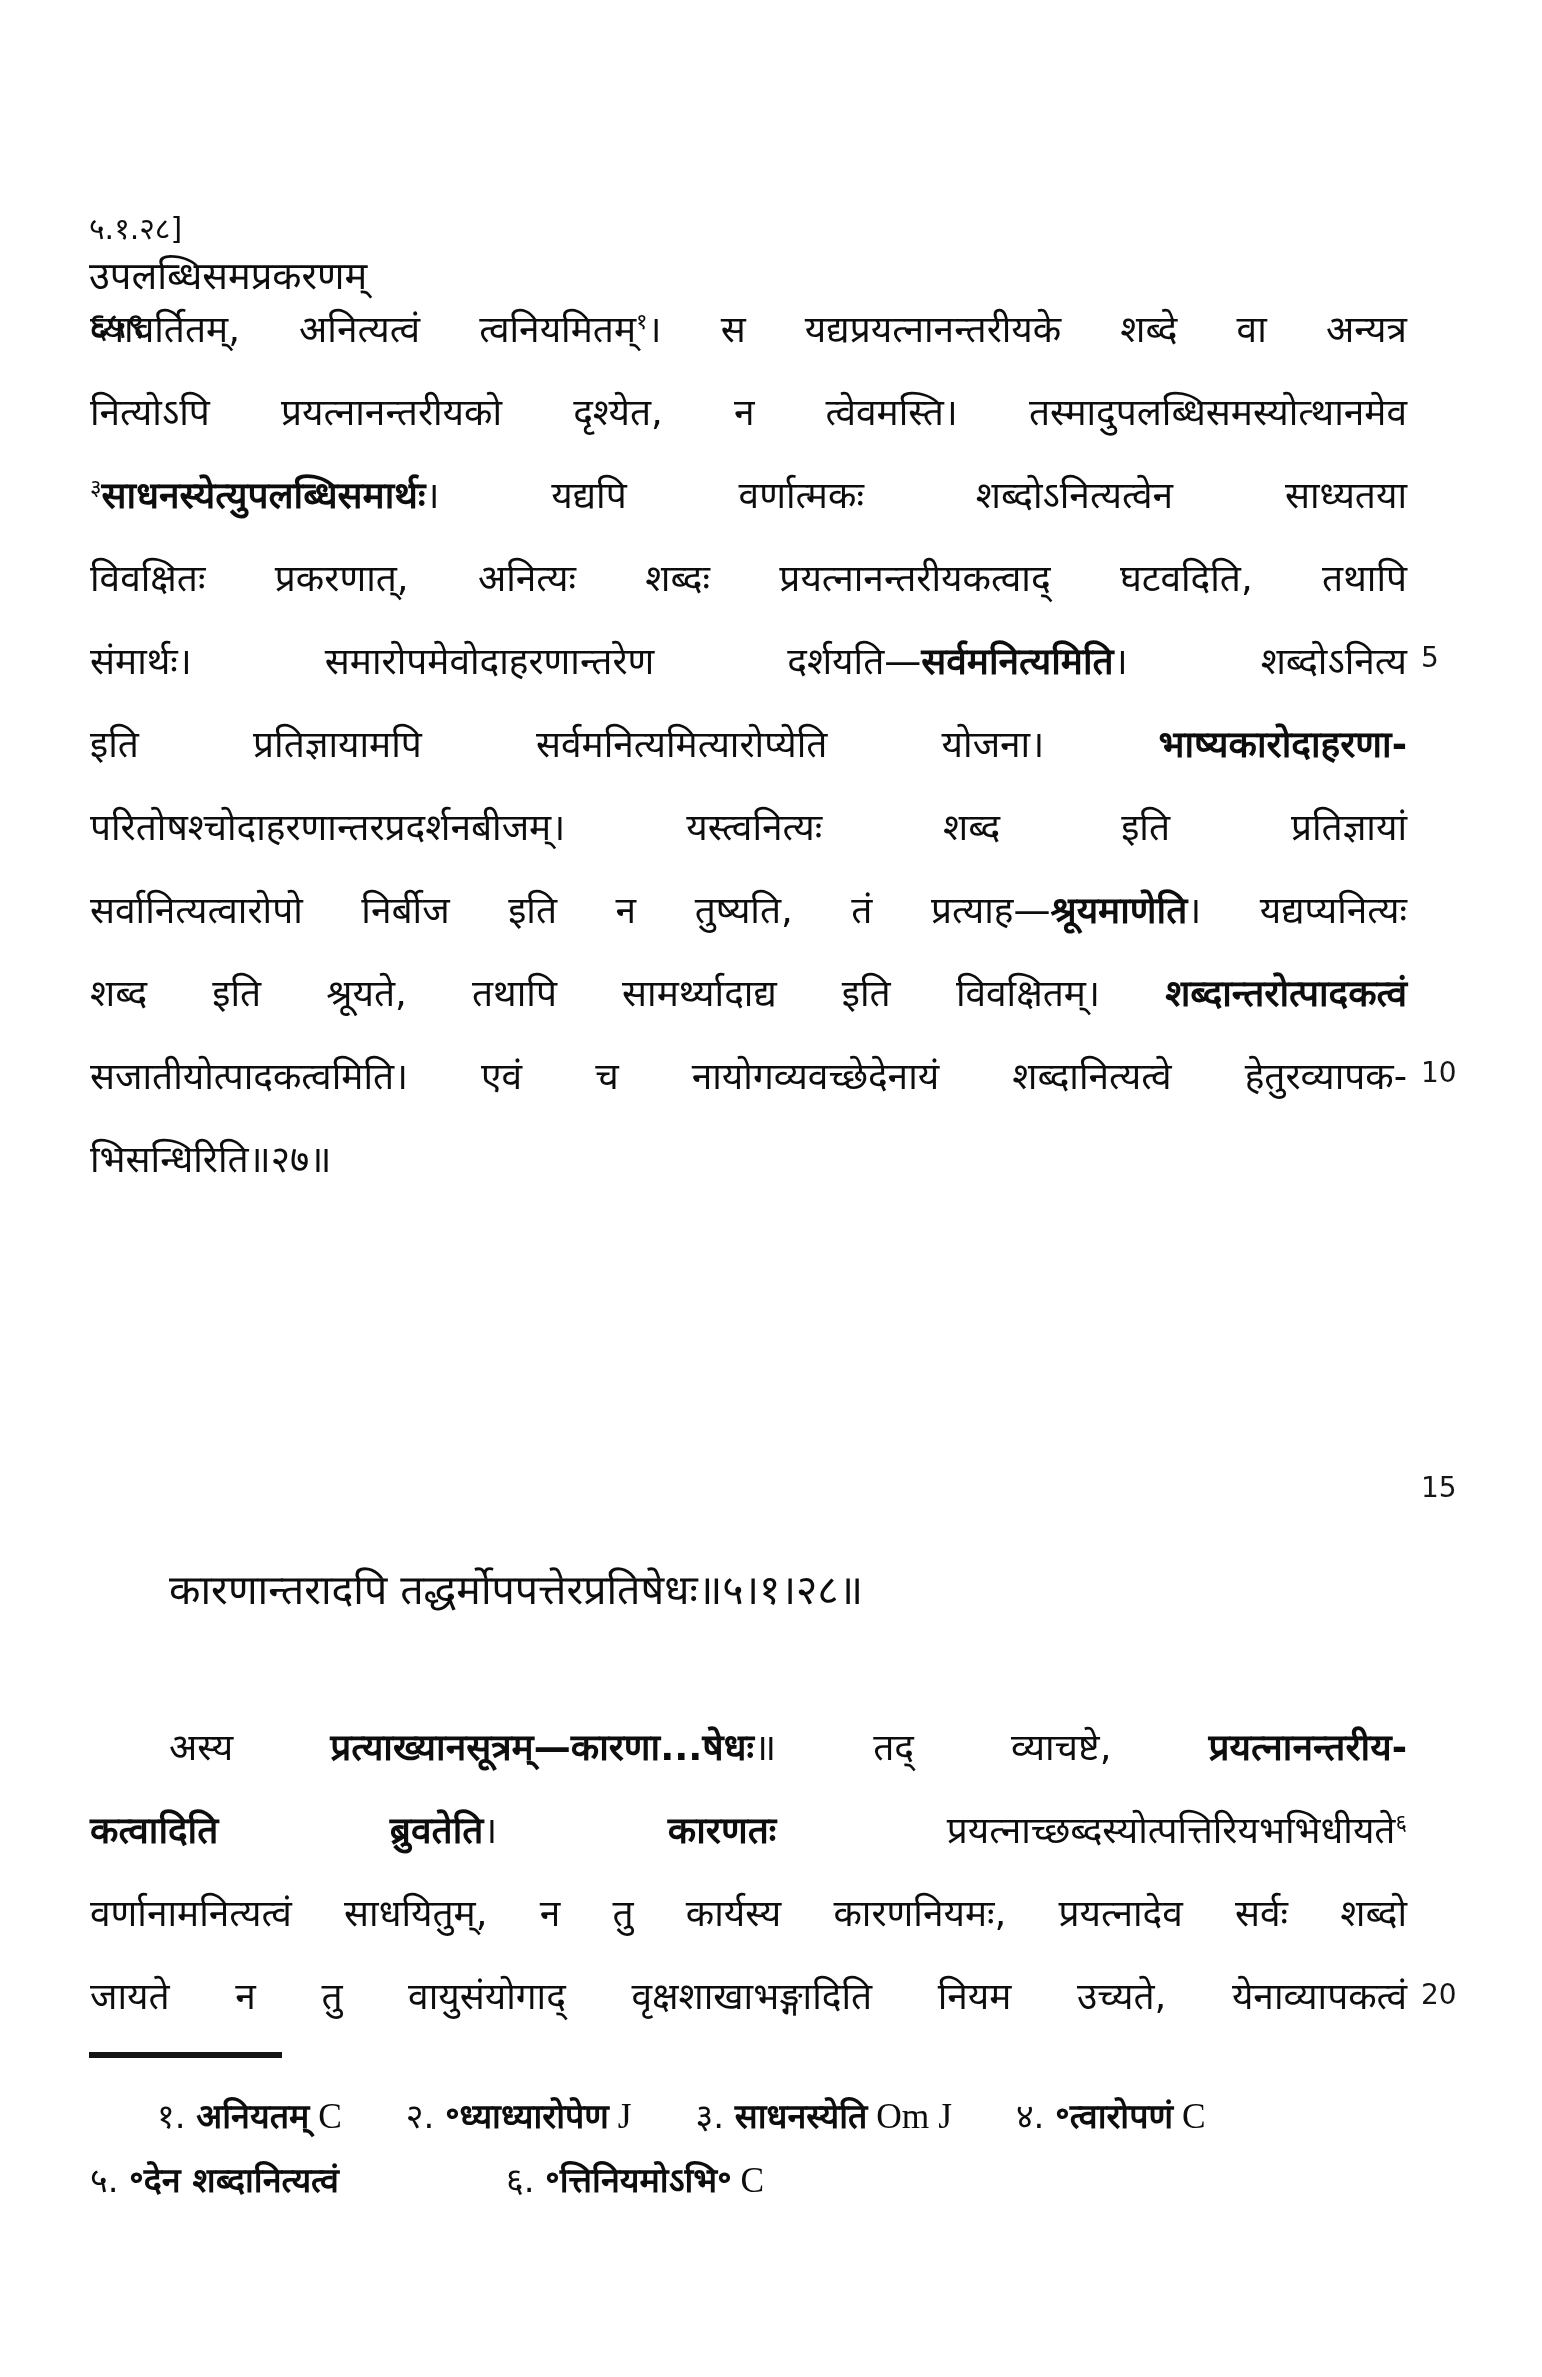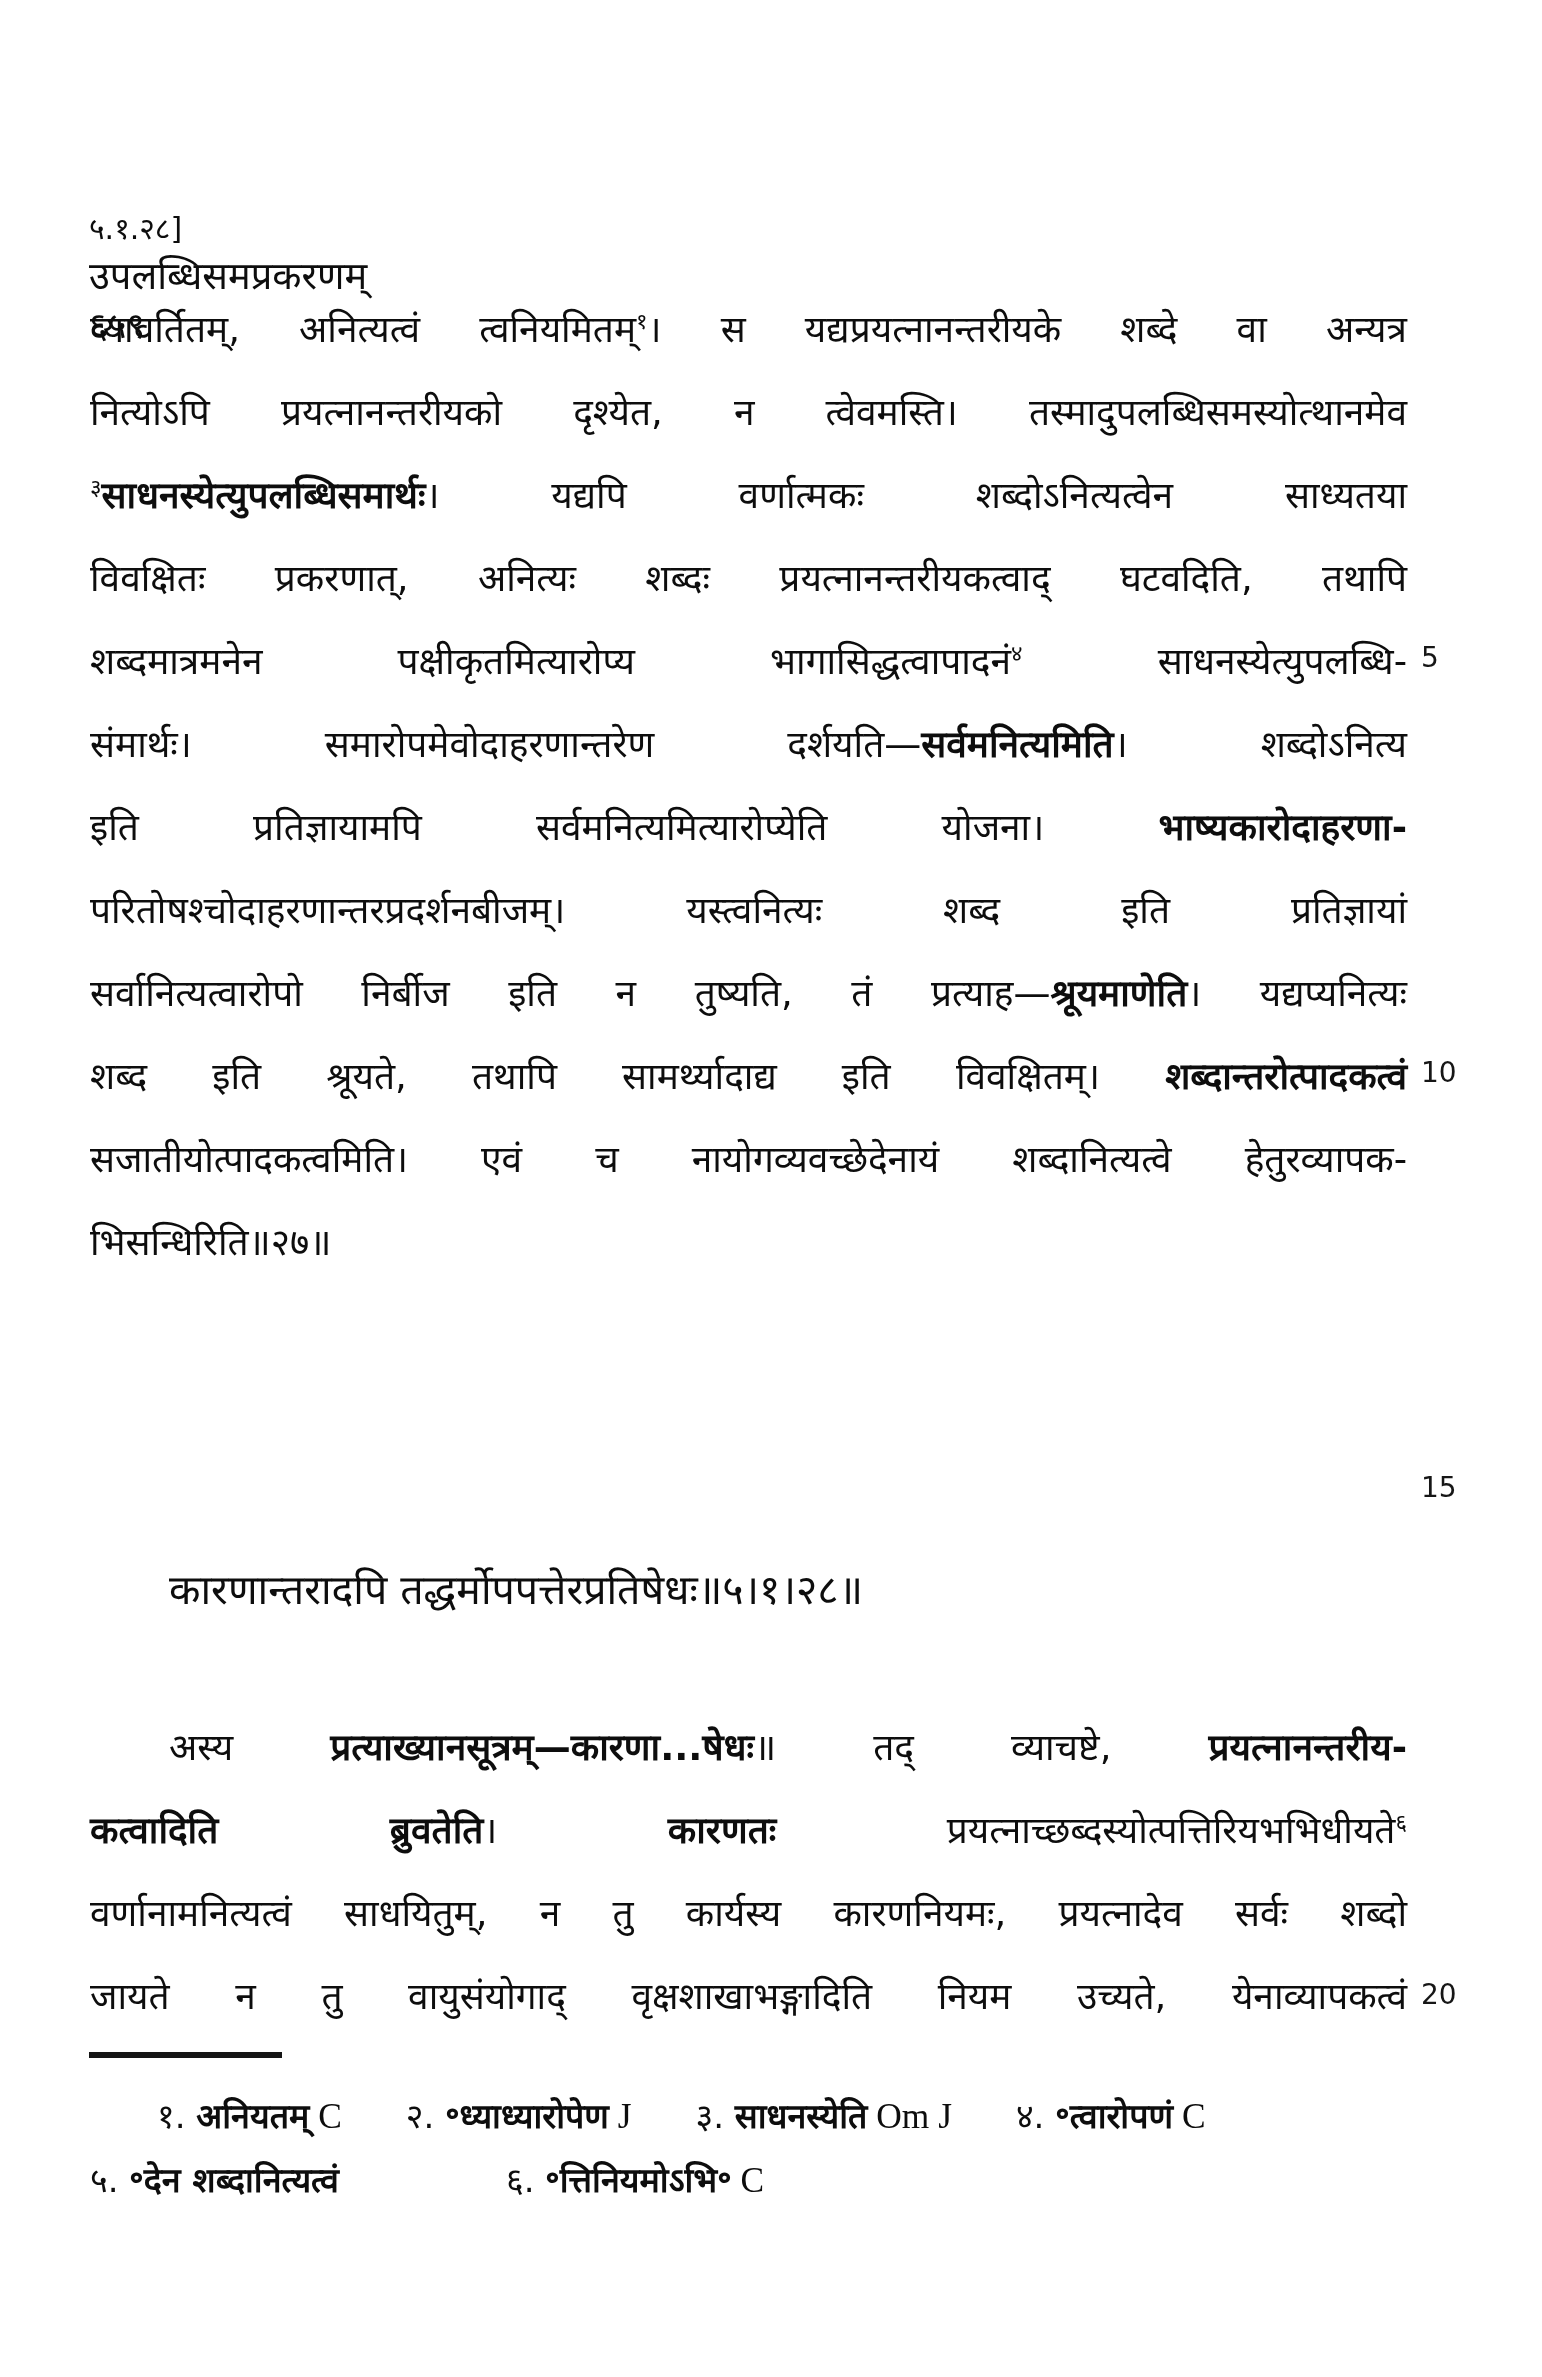--- a/index.html
+++ b/index.html
@@ -61,21 +61,20 @@
     <span class="h-left">५.१.२८]</span>
     <span class="h-center">उपलब्धिसमप्रकरणम्</span>
     <span class="h-right">६५९</span>
   </div>
 
   <div class="textblock para1">
       <div class="line"><span class="seg-r">व्यावर्तितम्, अनित्यत्वं त्वनियमितम्</span><span class="seg-s">१</span><span class="seg-r">। स यद्यप्रयत्नानन्तरीयके शब्दे वा अन्यत्र</span></div>
       <div class="line"><span class="seg-r">नित्योऽपि प्रयत्नानन्तरीयको दृश्येत, न त्वेवमस्ति। तस्मादुपलब्धिसमस्योत्थानमेव</span></div>
       <div class="line"><span class="seg-s">३</span><span class="seg-b">साधनस्येत्युपलब्धिसमार्थः</span><span class="seg-r">। यद्यपि वर्णात्मकः शब्दोऽनित्यत्वेन साध्यतया</span></div>
       <div class="line"><span class="seg-r">विवक्षितः प्रकरणात्, अनित्यः शब्दः प्रयत्नानन्तरीयकत्वाद् घटवदिति, तथापि</span></div>
-      <div class="line"><span class="seg-r">शब्दमात्रमनेन पक्षीकृतमित्यारोप्य भागासिद्धत्वापादनं</span><span class="seg-s">४</span><span class="seg-r"> साधनस्येत्युपलब्धि-</span></div>
       <div class="line"><span class="seg-r">संमार्थः। समारोपमेवोदाहरणान्तरेण दर्शयति—</span><span class="seg-b">सर्वमनित्यमिति</span><span class="seg-r">। शब्दोऽनित्य</span></div>
       <div class="line"><span class="seg-r">इति प्रतिज्ञायामपि सर्वमनित्यमित्यारोप्येति योजना। </span><span class="seg-b">भाष्यकारोदाहरणा-</span></div>
       <div class="line"><span class="seg-r">परितोषश्चोदाहरणान्तरप्रदर्शनबीजम्। यस्त्वनित्यः शब्द इति प्रतिज्ञायां</span></div>
       <div class="line"><span class="seg-r">सर्वानित्यत्वारोपो निर्बीज इति न तुष्यति, तं प्रत्याह—</span><span class="seg-b">श्रूयमाणेति</span><span class="seg-r">। यद्यप्यनित्यः</span></div>
       <div class="line"><span class="seg-r">शब्द इति श्रूयते, तथापि सामर्थ्यादाद्य इति विवक्षितम्। </span><span class="seg-b">शब्दान्तरोत्पादकत्वं</span></div>
       <div class="line"><span class="seg-r">सजातीयोत्पादकत्वमिति। एवं च नायोगव्यवच्छेदेनायं शब्दानित्यत्वे हेतुरव्यापक-</span></div>
       <div class="line short"><span class="seg-r">भिसन्धिरिति॥२७॥</span></div>
     </div>
 
   <div class="sutra">कारणान्तरादपि तद्धर्मोपपत्तेरप्रतिषेधः॥५।१।२८॥</div>

